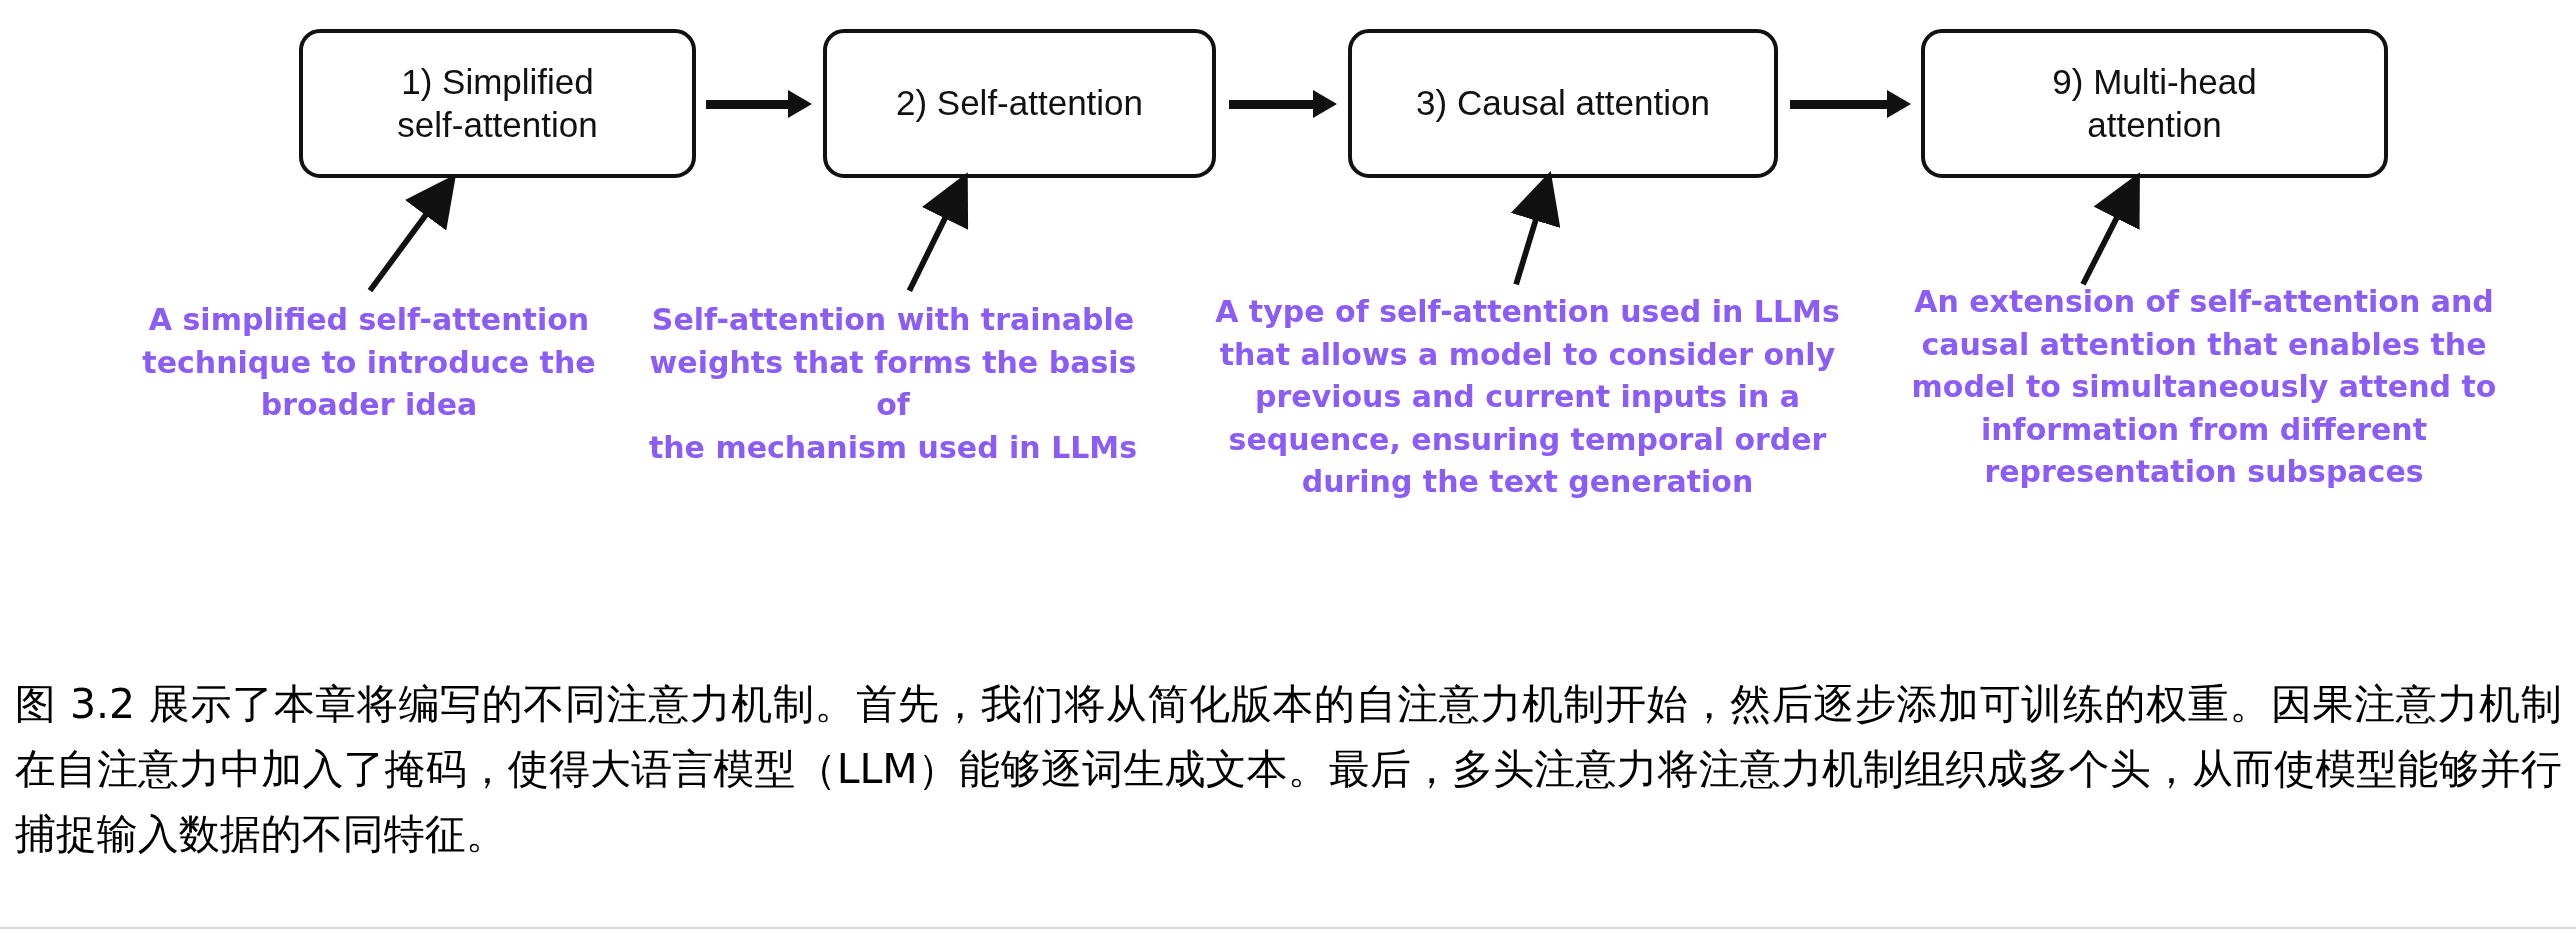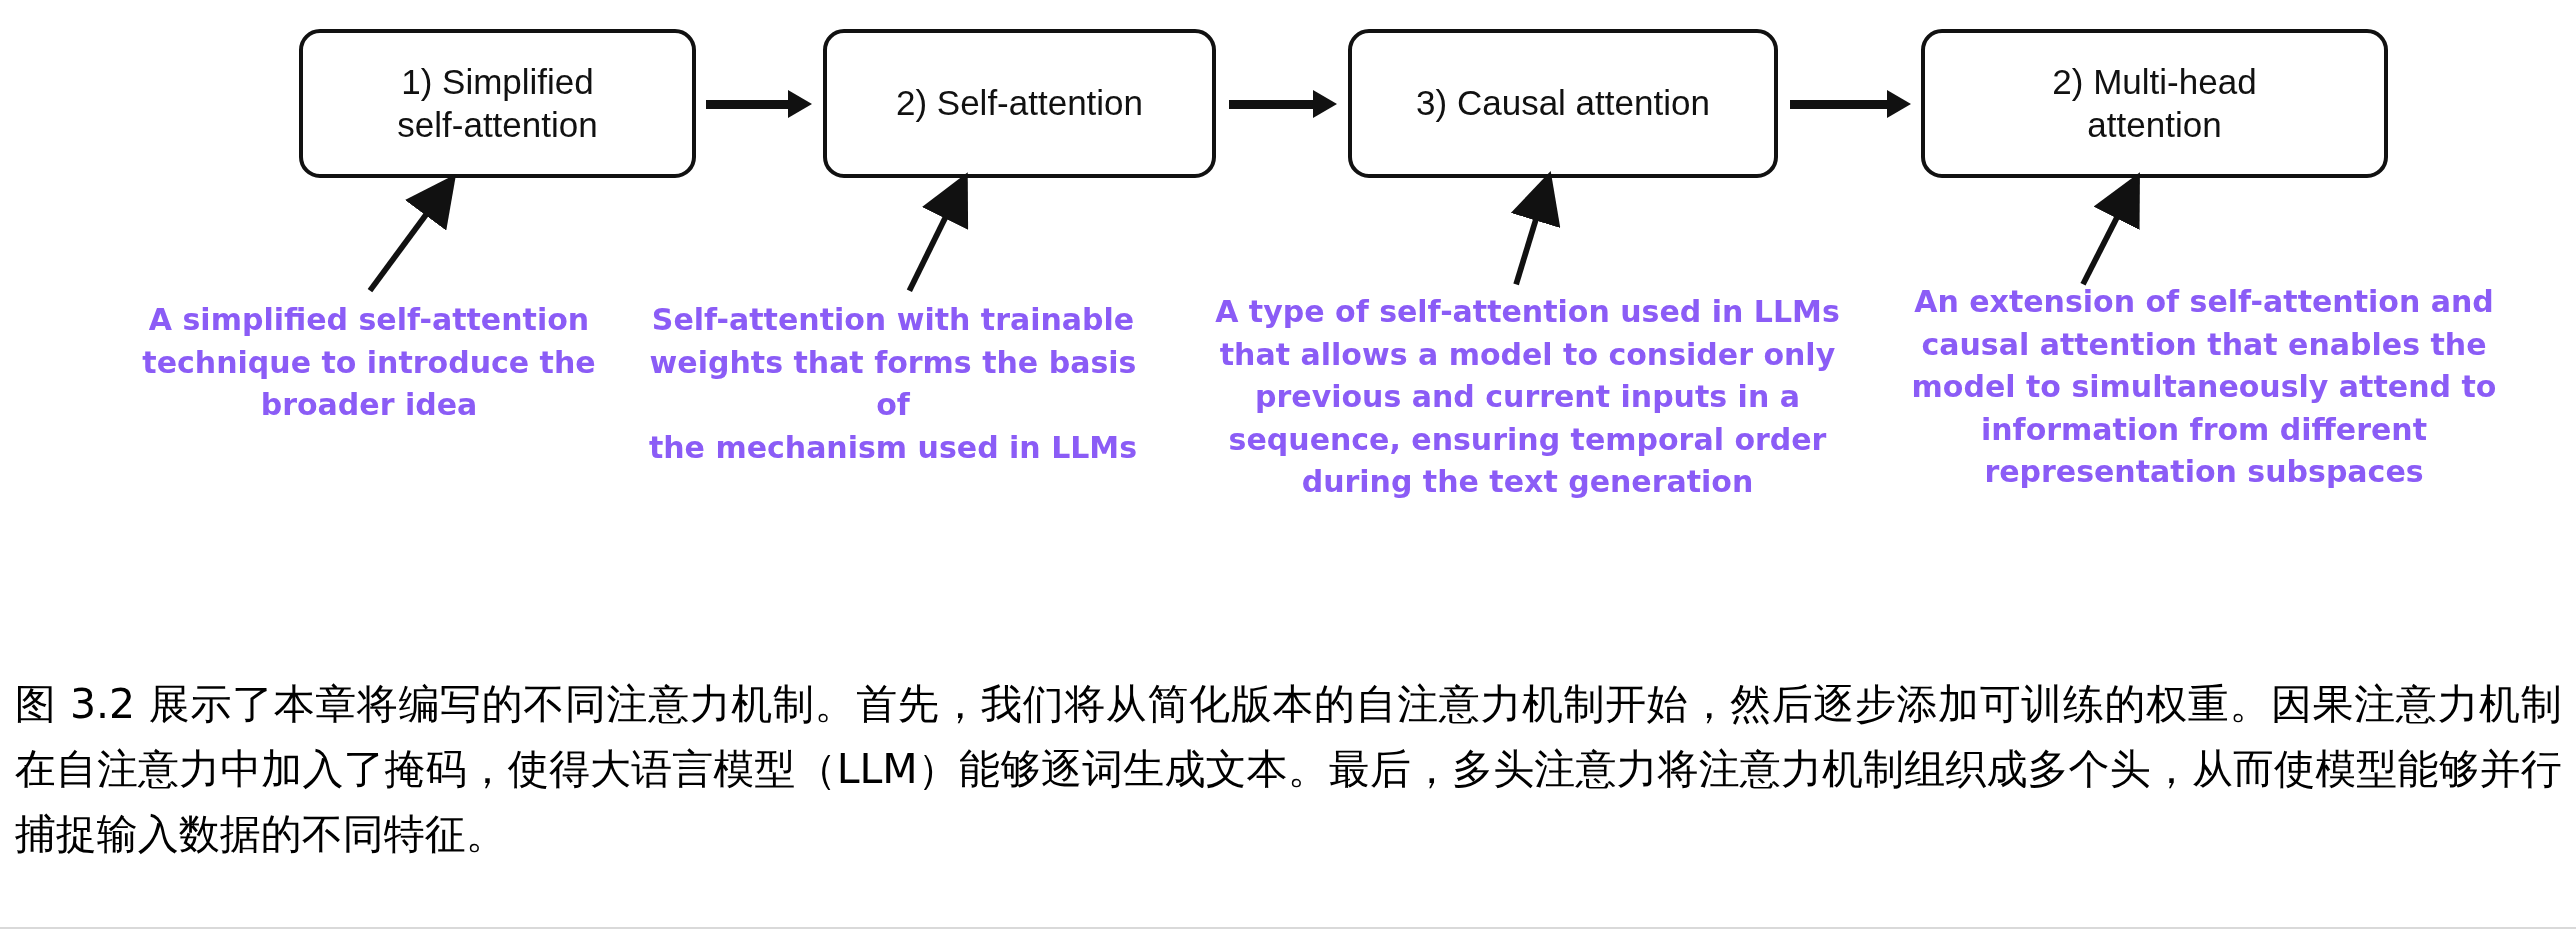--- a/index.html
+++ b/index.html
@@ -110,21 +110,21 @@
 
   <div class="stage-box" style="left:823px; top:29px; width:393px; height:149px;">
     <span style="white-space:pre-line;">2) Self-attention</span>
   </div>
 
   <div class="stage-box" style="left:1348px; top:29px; width:430px; height:149px;">
     <span style="white-space:pre-line;">3) Causal attention</span>
   </div>
 
   <div class="stage-box" style="left:1921px; top:29px; width:467px; height:149px;">
-    <span style="white-space:pre-line;">2) Multi-head
+    <span style="white-space:pre-line;">9) Multi-head
 attention</span>
   </div>
 
   <div class="arrow" style="left:706px; top:97px; width:107px;">
     <div class="shaft" style="width:82px;"></div>
     <div class="head" style="left:82px;"></div>
   </div>
 
   <div class="arrow" style="left:1229px; top:97px; width:108px;">
     <div class="shaft" style="width:84px;"></div>

